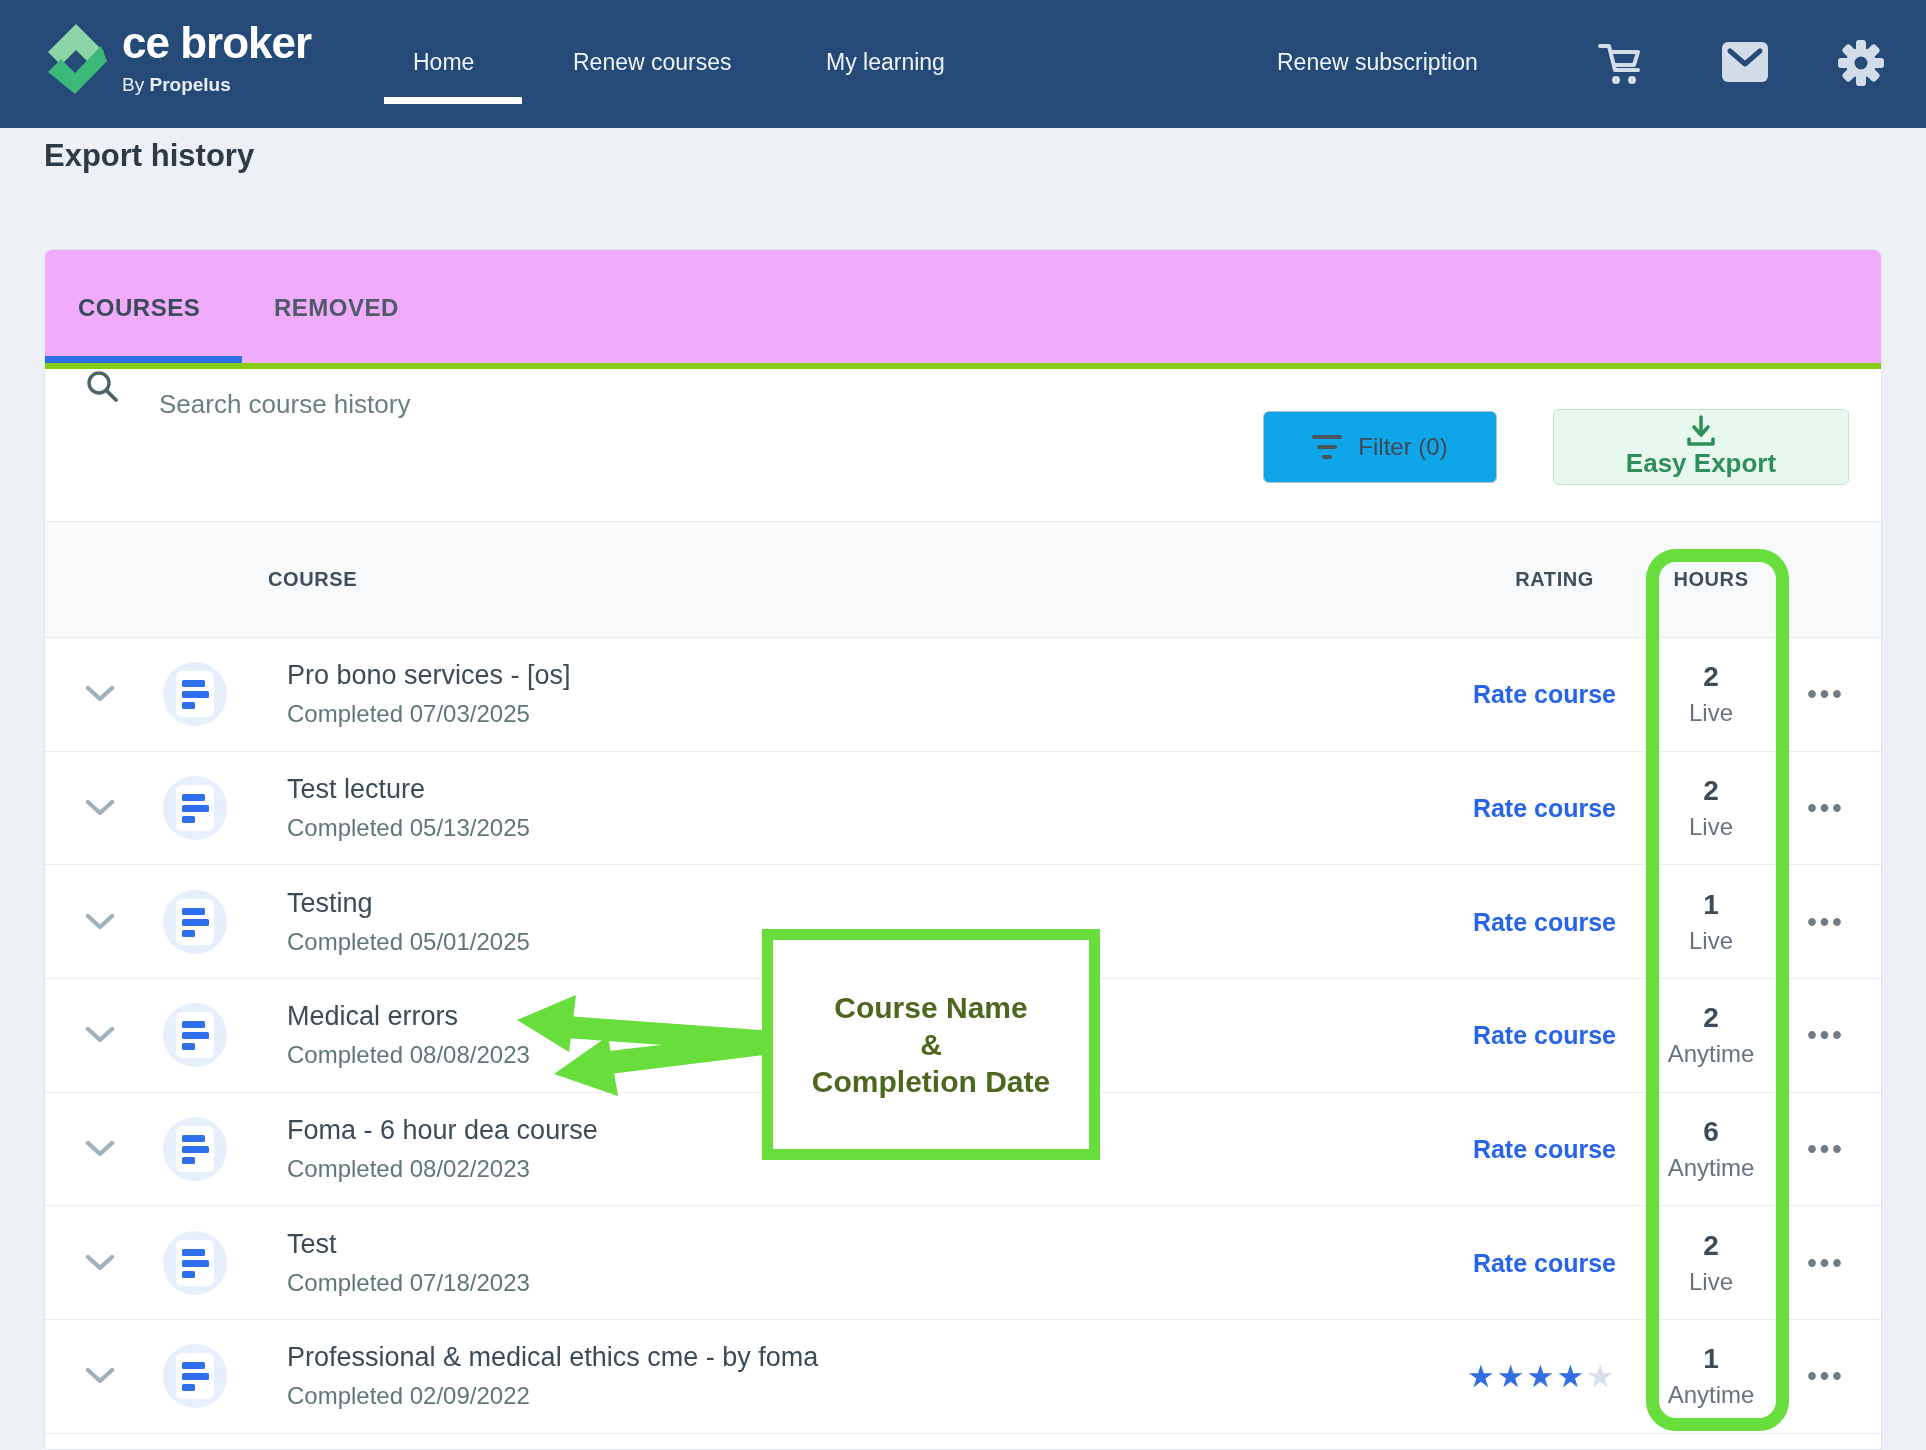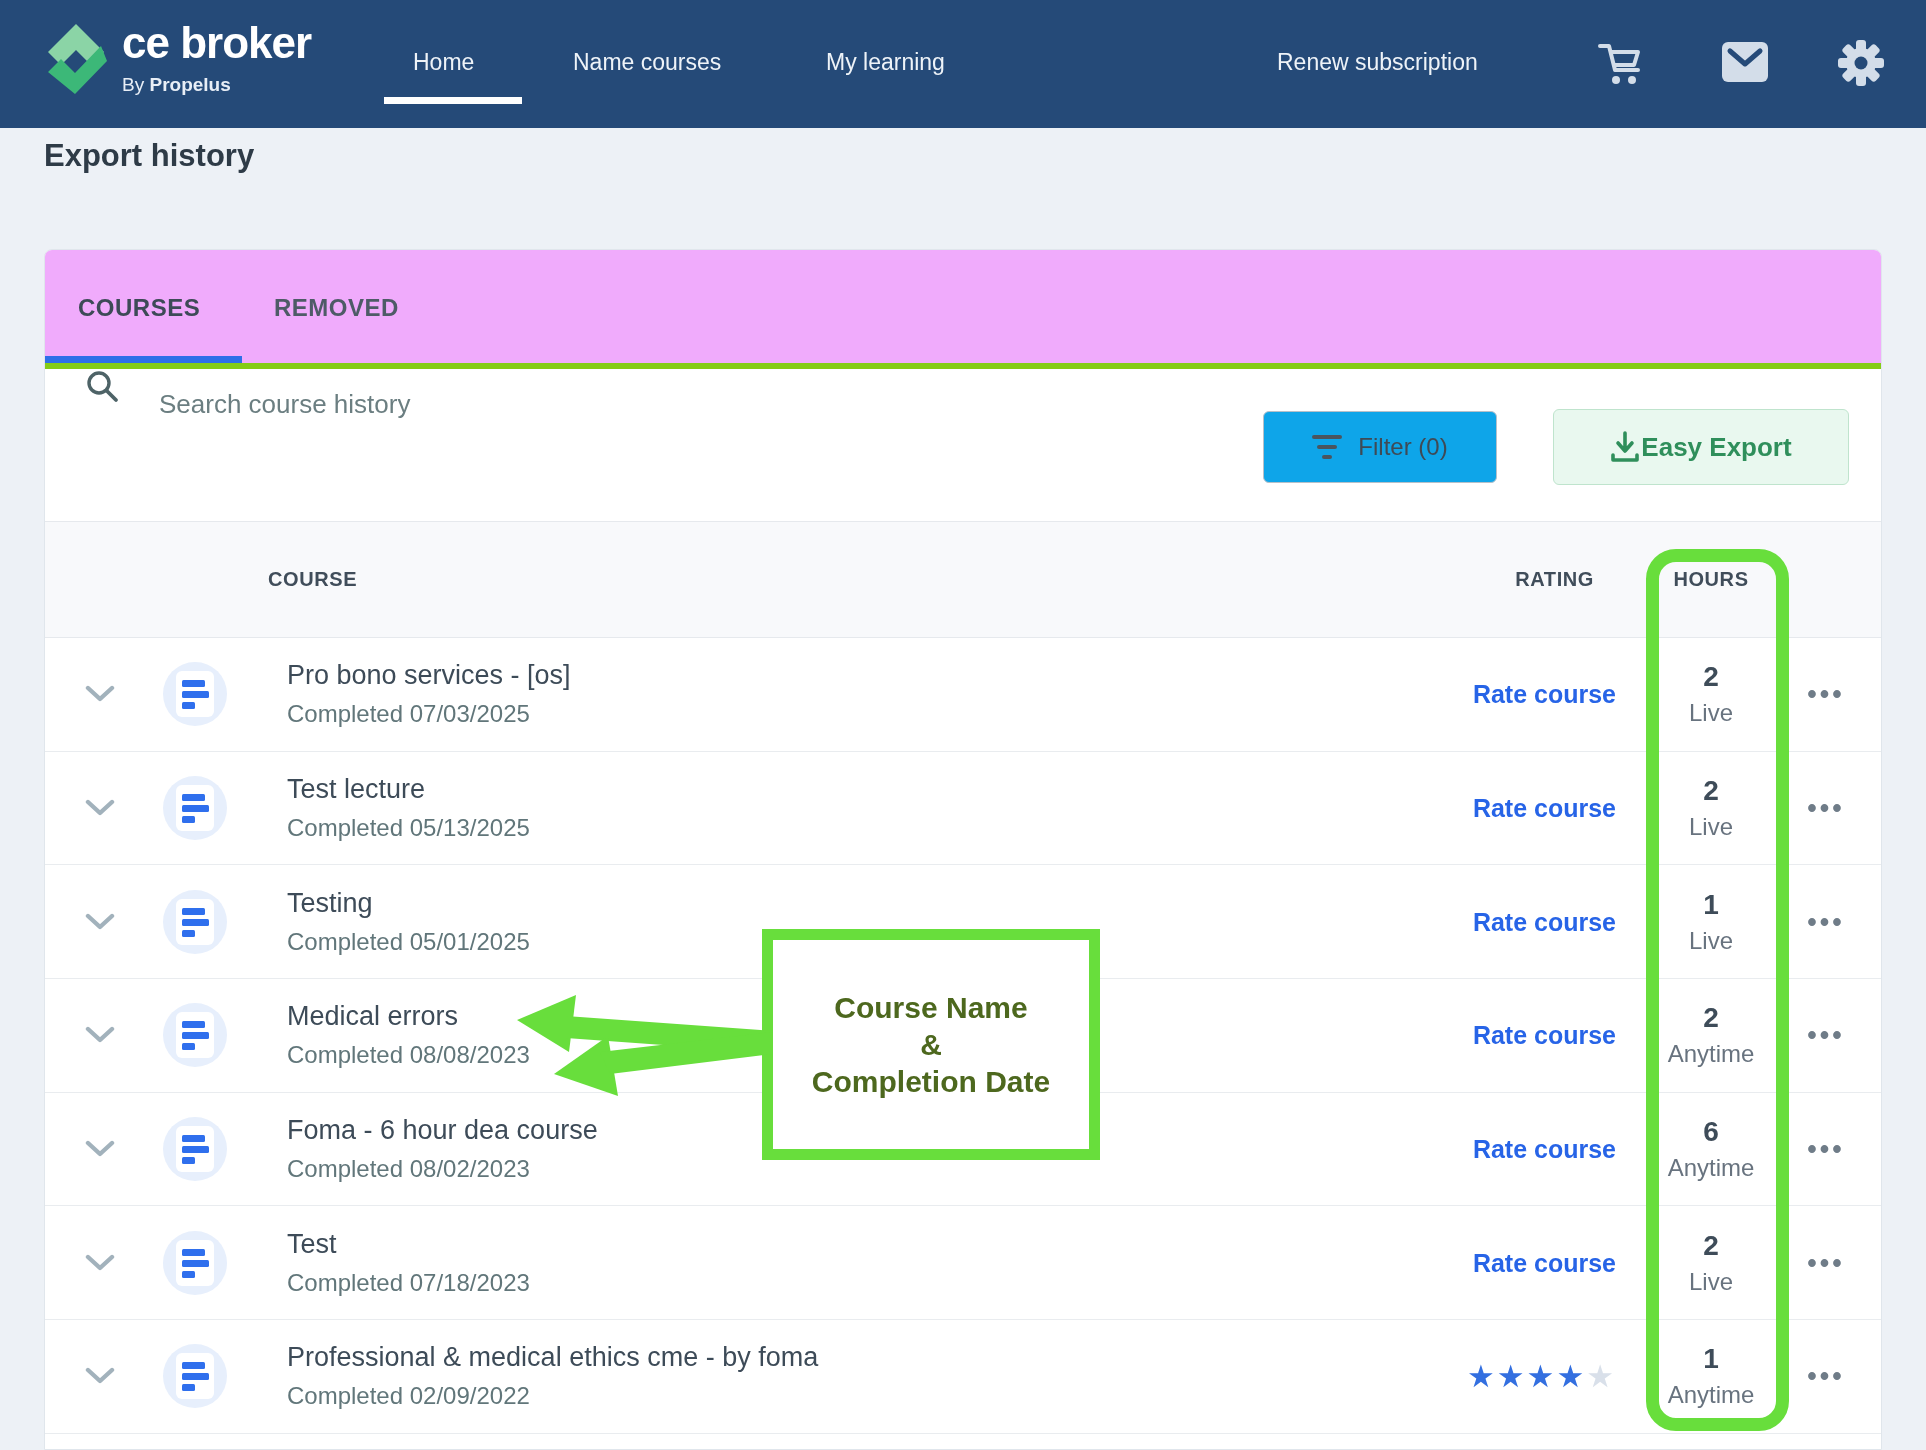--- a/index.html
+++ b/index.html
@@ -47,21 +47,21 @@
   .search-icon { top:60px; }
   .search-input { top:48px; }
   .btn-filter { position:absolute; left:1218px; top:42px; width:234px; height:72px; background:#0ea5e9;
                 border:1px solid #b6c0c9; border-radius:6px; display:flex; align-items:center; justify-content:center;
                 gap:16px; font-size:24px; color:#3f4a55; cursor:pointer; }
   .filter-glyph { display:flex; flex-direction:column; gap:6px; align-items:center; }
   .filter-glyph i { display:block; height:4px; background:#4a555f; border-radius:2px; }
   .filter-glyph i:nth-child(1){ width:30px; } .filter-glyph i:nth-child(2){ width:20px; } .filter-glyph i:nth-child(3){ width:10px; }
   .btn-export { position:absolute; left:1508px; top:40px; width:296px; height:76px; background:#e9f8ef;
                 border:1px solid #bfe4cd; border-radius:6px; display:flex; align-items:center; justify-content:center;
-                gap:1px; font-size:26px; font-weight:600; color:#2f8f5b; cursor:pointer; }
+                gap:1px; font-size:26px; font-weight:600; color:#2f8f5b; cursor:pointer;flex-direction:column; }
 
   .thead { position:relative; height:117px; background:#f8f9fb; border-top:1px solid #e6e9ed; border-bottom:1px solid #e6e9ed; }
   .th { position:absolute; top:46px; font-size:20px; font-weight:700; letter-spacing:0.6px; color:#404d5a; }
   .th-course { left:223px; }
   .th-rating { left:1400px; width:149px; text-align:right; }
   .th-hours { left:1596px; width:140px; text-align:center; }
 
   .row { position:relative; height:113.7px; border-bottom:1px solid #e9ecef; background:#fff; }
   .row-chevron { position:absolute; left:40px; top:50%; transform:translateY(-50%); cursor:pointer; }
   .row-badge { position:absolute; left:118px; top:50%; transform:translateY(-50%); width:64px; height:64px;
@@ -101,21 +101,21 @@
       <polygon fill="#3cb878" points="17,39 31,53 57,26 63,41 31,74 4,52"></polygon>
     </svg>
     <div class="logo-text">
       <div class="logo-name">ce broker</div>
       <div class="logo-byline"><span>By </span><b>Propelus</b></div>
     </div>
   </div>
 
   <span class="nav-link nav-home">Home</span>
   <div class="nav-underline"></div>
-  <span class="nav-link nav-find">Name courses</span>
+  <span class="nav-link nav-find">Renew courses</span>
   <span class="nav-link nav-learn">My learning</span>
   <span class="nav-link nav-renew">Renew subscription</span>
 
   <svg class="nav-icon icon-cart" width="48" height="48" viewBox="0 0 48 48">
     <path d="M4 6 h9 l6 24 h23" fill="none" stroke="#d3dde9" stroke-width="4" stroke-linecap="round" stroke-linejoin="round"></path>
     <path d="M13 12 h29 l-4 13 h-21" fill="none" stroke="#d3dde9" stroke-width="4" stroke-linejoin="round"></path>
     <circle cx="20" cy="40" r="4" fill="#d3dde9"></circle>
     <circle cx="36" cy="40" r="4" fill="#d3dde9"></circle>
   </svg>
   <svg class="nav-icon icon-mail" width="48" height="44" viewBox="0 0 48 44">

